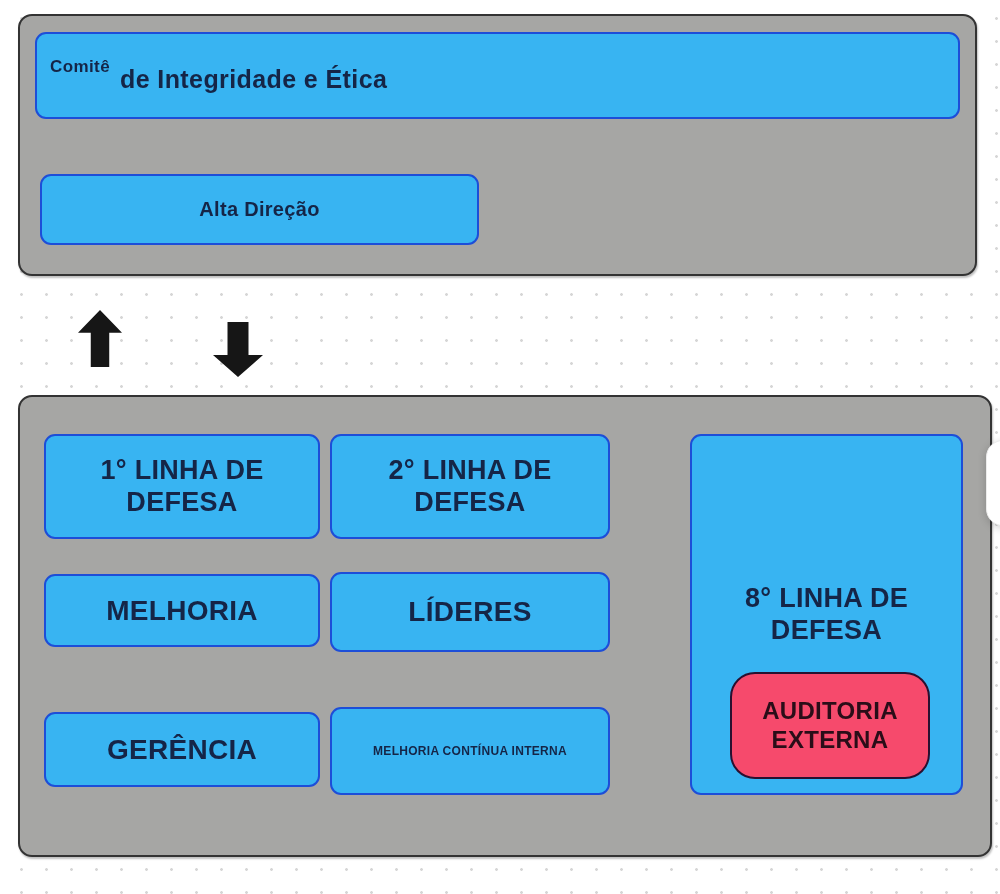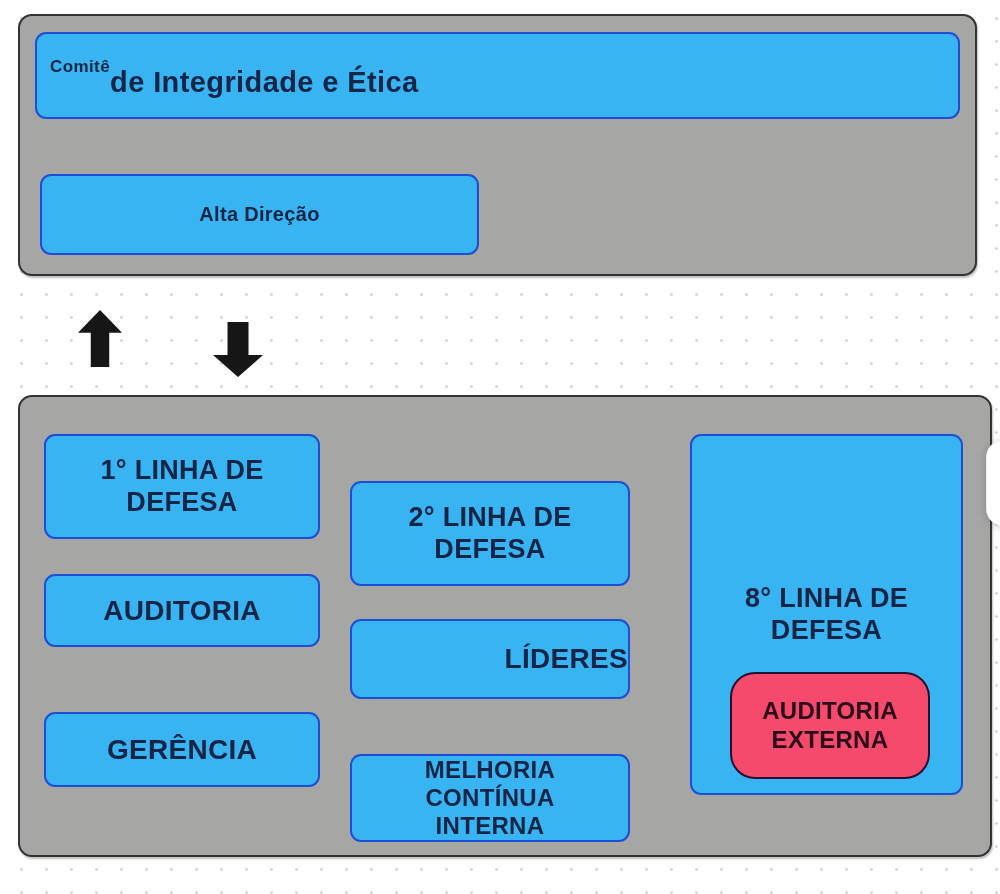--- a/index.html
+++ b/index.html
@@ -28,38 +28,38 @@
     border:2px solid #1d4ed8; border-radius:11px;
     color:#152547; font-weight:bold; text-align:center;
     display:flex; align-items:center; justify-content:center;
     line-height:1.18; letter-spacing:0.3px;
   }
 
   
   .box-committee { left:15px; top:16px; width:925px; height:87px;
                    justify-content:flex-start; align-items:flex-start; padding-left:13px; }
   .committee-prefix { font-size:17px; margin-top:23px; letter-spacing:0.4px; }
-  .committee-title  { font-size:29px; margin-top:31px; letter-spacing:0.4px; }
-  .box-alta { left:20px; top:158px; width:439px; height:81px; font-size:20px; }
+  .committee-title  { font-size:25px; margin-top:31px; margin-left:10px; letter-spacing:0.4px; }
+  .box-alta { left:20px; top:158px; width:439px; height:71px; font-size:20px; }
 
   
   .arrow { position:absolute; background:#161616; }
   .arrow-up   { left:78px;  top:310px; width:44px; height:57px;
                 clip-path:polygon(50% 0%,100% 40%,71% 40%,71% 100%,29% 100%,29% 40%,0% 40%); }
   .arrow-down { left:213px; top:322px; width:50px; height:55px;
                 clip-path:polygon(29% 0%,71% 0%,71% 60%,100% 60%,50% 100%,0% 60%,29% 60%); }
 
   
   .c1 { left:24px;  width:276px; }
-  .c2 { left:330px; width:280px;margin-top:47px; }
+  .c2 { left:310px; width:280px; }
   .r1 { top:37px;  height:105px; font-size:27px; }
   .box-diretoria { top:177px; height:73px; font-size:28px; }
   .box-gerencia  { top:315px; height:75px; font-size:28px;align-items:center; }
-  .box-lideres   { top:175px; height:80px; font-size:28px;justify-content:flex-end; }
-  .box-melhoria  { top:310px; height:88px; font-size:24px; padding:0 18px; }
+  .box-lideres   { top:175px; height:80px; font-size:28px; }
+  .box-melhoria  { top:310px; height:88px; font-size:12px; padding:0 18px; }
 
   .box-line3 { left:670px; top:37px; width:273px; height:361px; display:block; }
   .line3-title { position:absolute; left:0; top:146px; width:100%;
                  text-align:center; font-size:27px; line-height:1.2; letter-spacing:0.3px; }
   .badge-red {
     position:absolute; left:38px; top:236px; width:200px; height:107px;
     background:#f64a6c; border:2px solid #2a1030; border-radius:25px;
     color:#2a0d18; font-weight:bold; font-size:24px; line-height:1.2;
     display:flex; align-items:center; justify-content:center; text-align:center;
     letter-spacing:0.3px;
@@ -88,21 +88,21 @@
 
   <div class="arrow arrow-up"></div>
   <div class="arrow arrow-down"></div>
 
   <section class="panel panel-bottom">
 
     <div class="bluebox c1 r1">
       <span>1° LINHA DE DEFESA</span>
     </div>
     <div class="bluebox c1 box-diretoria">
-      <span>AUDITORIA</span>
+      <span>MELHORIA</span>
     </div>
     <div class="bluebox c1 box-gerencia">
       <span>GERÊNCIA</span>
     </div>
 
     <div class="bluebox c2 r1">
       <span>2° LINHA DE DEFESA</span>
     </div>
     <div class="bluebox c2 box-lideres">
       <span>LÍDERES</span>

